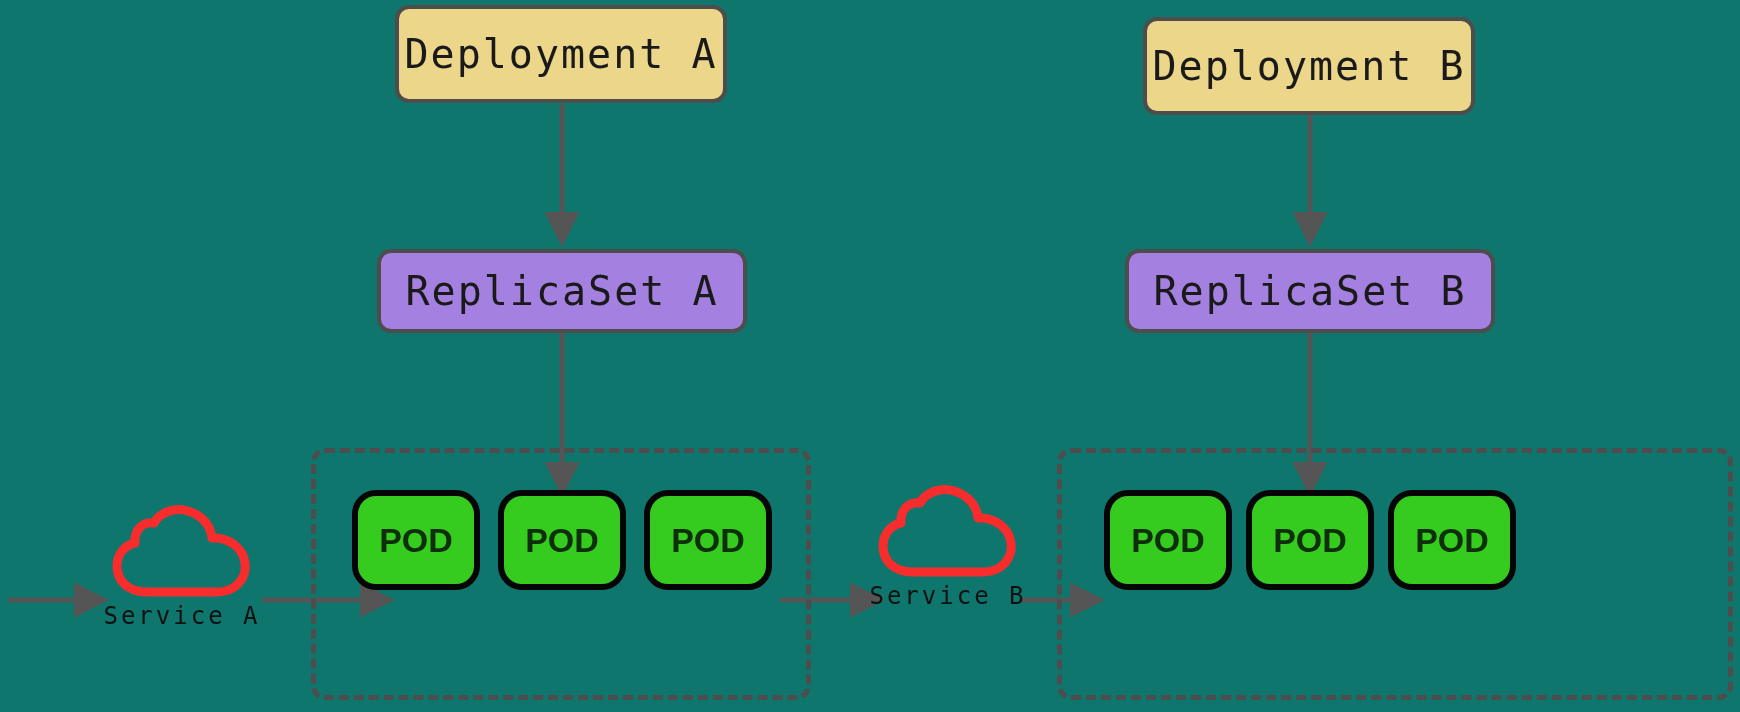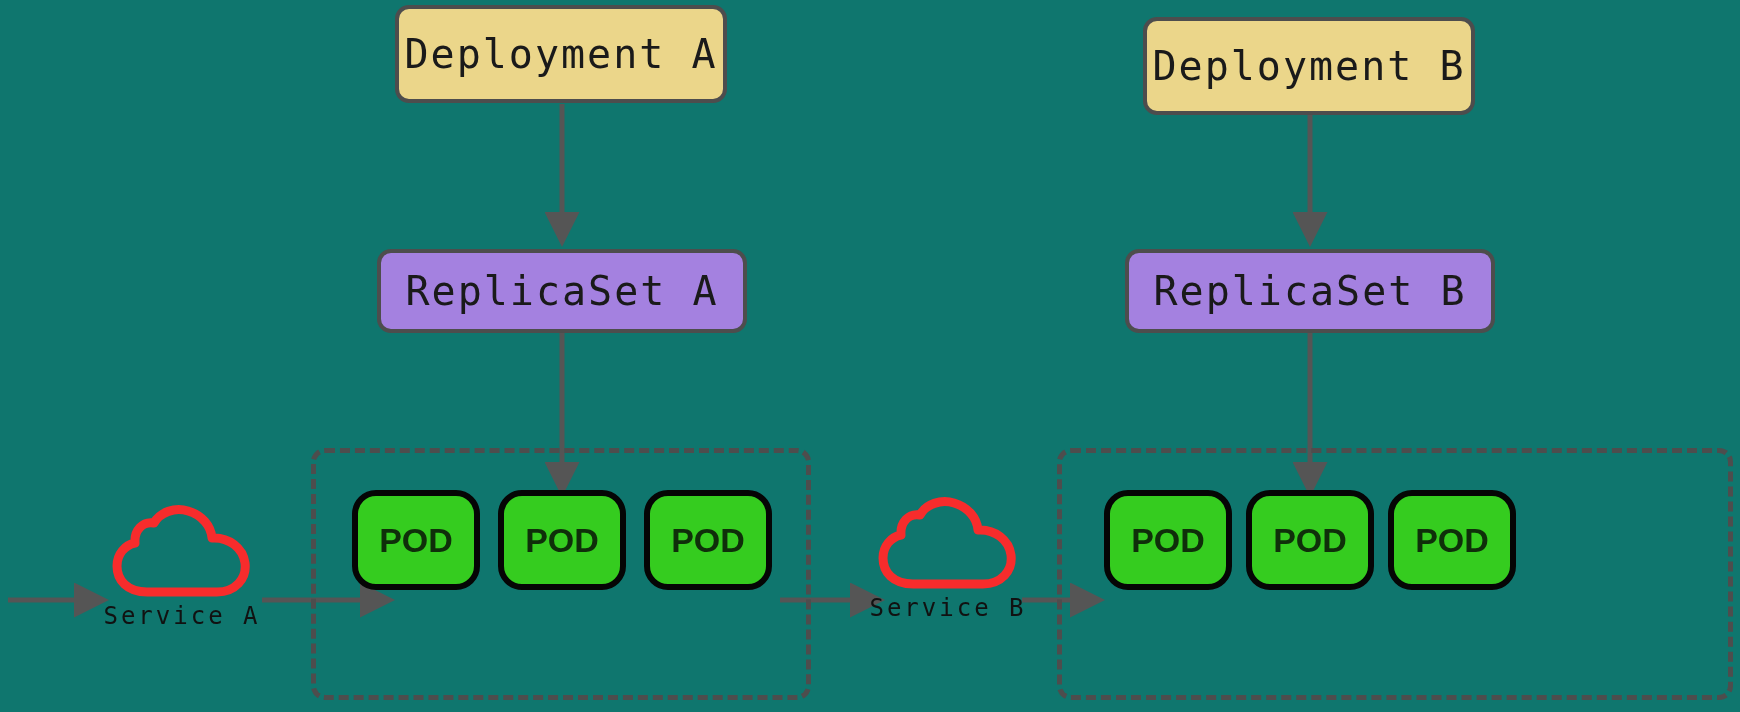--- a/index.html
+++ b/index.html
@@ -175,21 +175,21 @@
   <div class="node pod-node" style="left:1104px; top:490px; width:128px; height:100px;">
     <span>POD</span>
   </div>
   <div class="node pod-node" style="left:1246px; top:490px; width:128px; height:100px;">
     <span>POD</span>
   </div>
   <div class="node pod-node" style="left:1388px; top:490px; width:128px; height:100px;">
     <span>POD</span>
   </div>
 
-  <div class="service" style="left:858px; top:496px;justify-content:flex-end;">
+  <div class="service" style="left:858px; top:484px;justify-content:flex-end;">
     <svg class="service-cloud" viewBox="0 0 150 96" xmlns="http://www.w3.org/2000/svg">
       <path d="M 40 88
                C 20 88, 10 76, 10 62
                C 10 50, 18 41, 28 39
                C 27 26, 36 17, 47 19
                C 53 8, 68 3, 81 7
                C 95 11, 104 22, 105 34
                C 122 33, 136 44, 138 59
                C 140 75, 128 88, 110 88
                Z" fill="none" stroke="#f72c2c" stroke-width="9" stroke-linejoin="round" stroke-linecap="round"></path>

